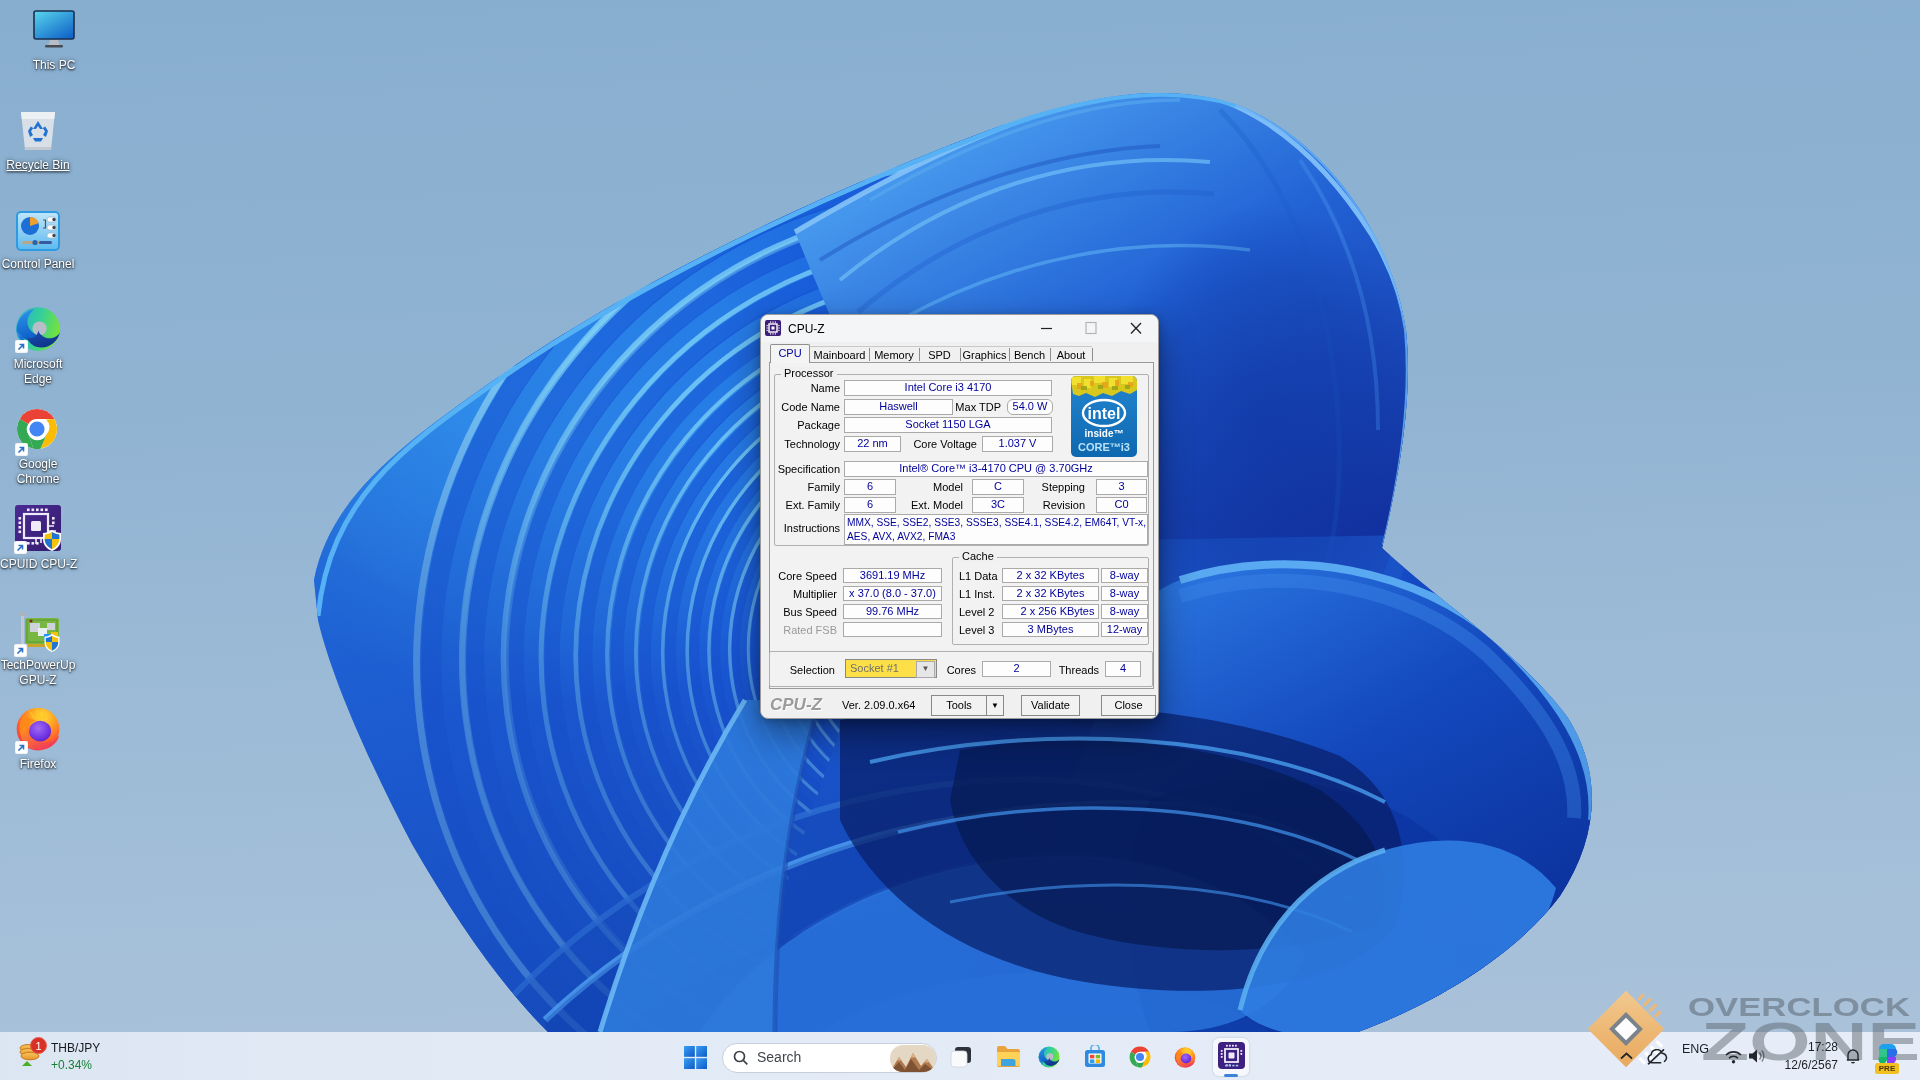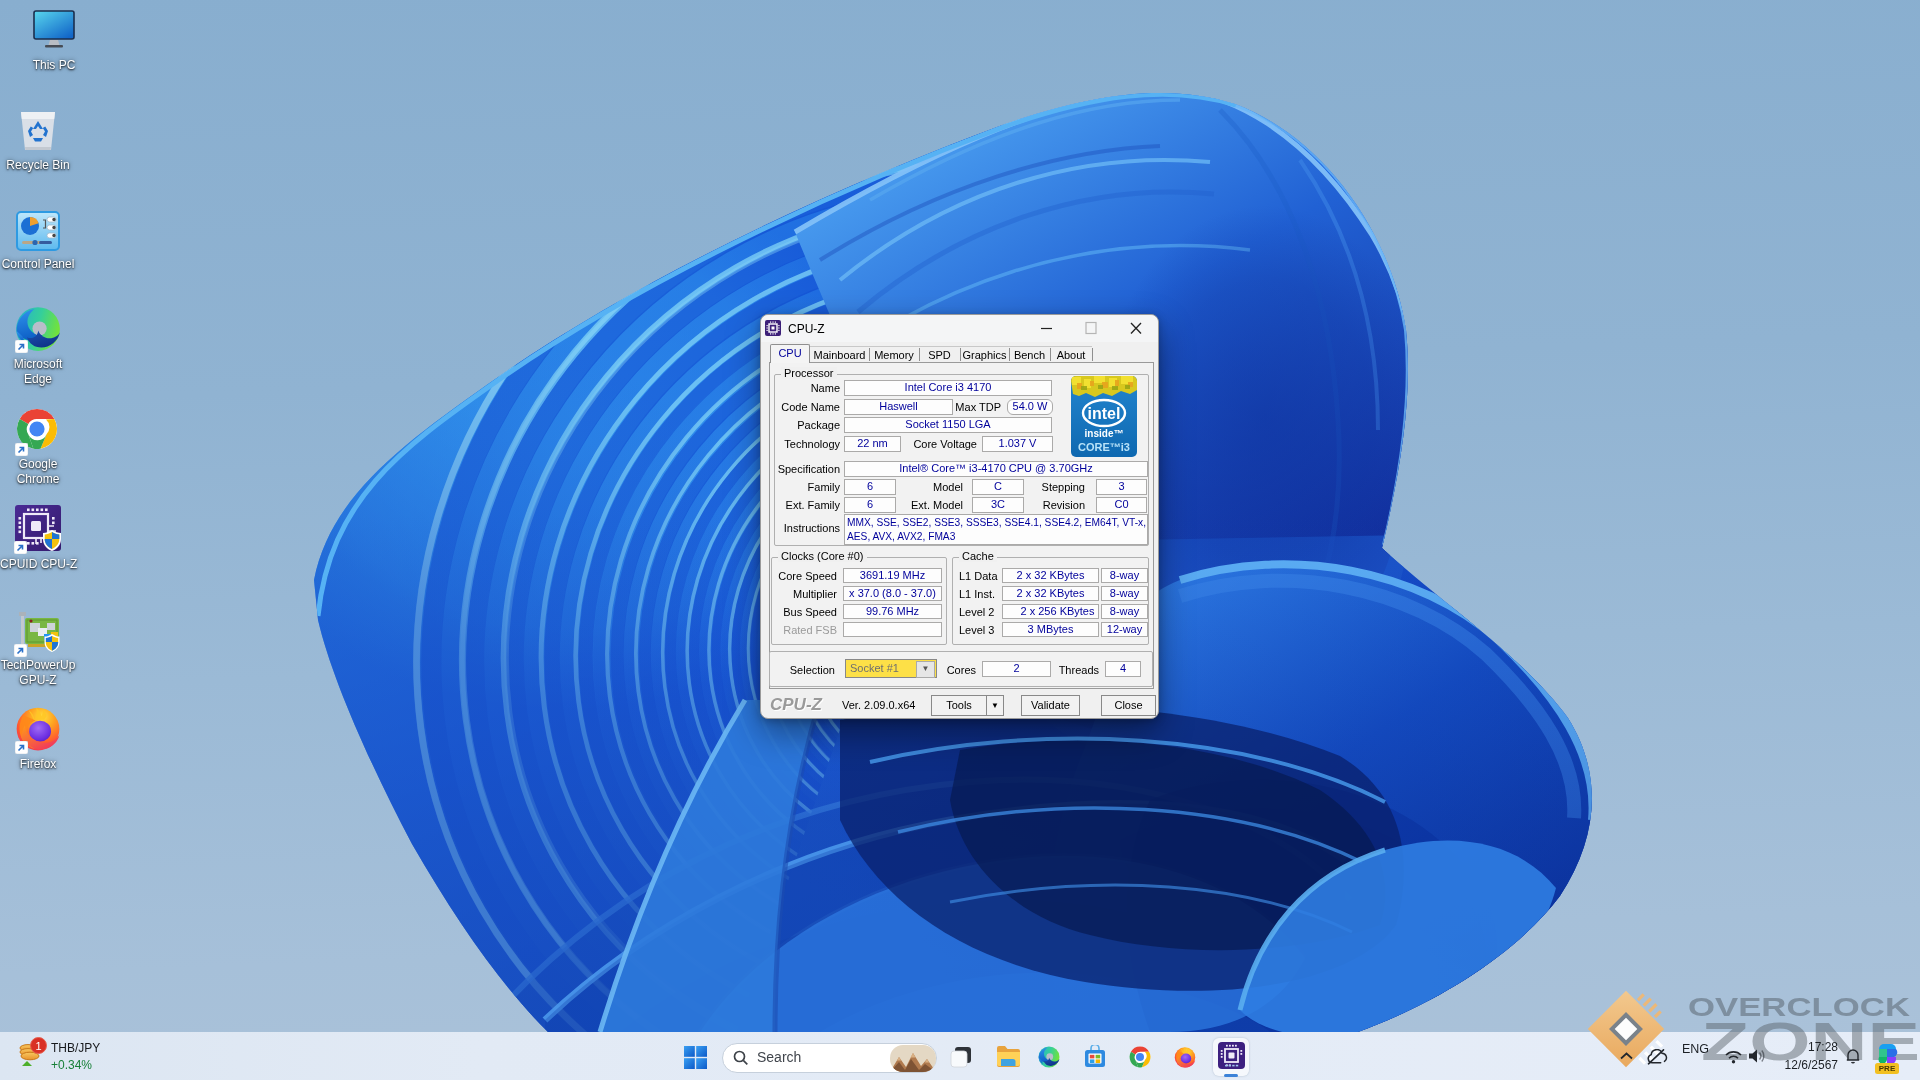--- a/index.html
+++ b/index.html
@@ -264,21 +264,21 @@
       <path d="M4,3 L38,3 L34,41 L8,41 Z" fill="#dfe3e8" opacity="0.92"></path>
       <path d="M4,3 L38,3 L37.2,10 L4.8,10 Z" fill="#eef1f4"></path>
       <path d="M8,38 L34,38 L33.7,41 L8.3,41 Z" fill="#c3c9d1"></path>
       <g fill="#2273cf">
         <path d="M21,12 l5,8 h-3 l-2,-3 -2,3 h-3 Z"></path>
         <path d="M13,28 l-2,-6 2.8,-4.6 2.4,1.6 -2.2,3.6 2,3.4 Z"></path>
         <path d="M29,28 l2,-6 -2.8,-4.6 -2.4,1.6 2.2,3.6 -2,3.4 Z"></path>
         <path d="M16,29 h10 l-2,3.4 h-6 Z"></path>
       </g>
     </svg>
-    <div class="lbl" style="margin-top:7px;">Recycle Bin</div>
+    <div class="lbl" style="margin-top:7px;text-decoration:underline;">Recycle Bin</div>
   </div>
 
   <div class="dicon" style="left:0px;top:211px;">
     <svg width="44" height="40" viewBox="0 0 44 40">
       <defs>
           <linearGradient id="gCp" x1="0" y1="0" x2="0" y2="1">
         <stop offset="0" stop-color="#bfe7fb"></stop>
             <stop offset="1" stop-color="#5db9ee"></stop>
           </linearGradient>
         </defs>
@@ -574,23 +574,20 @@
           <rect x="27" y="9" width="5" height="4"></rect>
         <rect x="41" y="10" width="6" height="4"></rect>
           <rect x="54" y="9" width="5" height="4"></rect>
       </g>
       <ellipse cx="33" cy="37" rx="21" ry="13" fill="none" stroke="#fff" stroke-width="2.4"></ellipse>
       <text x="33" y="42.5" font-size="16" font-weight="bold" fill="#fff" text-anchor="middle" font-family="Liberation Sans">intel</text>
       <text x="33" y="61" font-size="10" font-weight="bold" fill="#fff" text-anchor="middle" font-family="Liberation Sans">inside™</text>
       <text x="33" y="75" font-size="11" font-weight="bold" fill="#b8e2f8" text-anchor="middle" font-family="Liberation Sans">CORE™i3</text>
     </svg>
 
-    <div class="grp" style="left:10px;top:242px;width:176px;height:88px;">
-        <span>Clocks (Core #0)</span>
-      </div>
     <div class="labr" style="left:0px;top:255px;width:76px;">Core Speed</div>
     <div class="field" style="left:82px;top:253px;width:99px;height:15px;">3691.19 MHz</div>
     <div class="labr" style="left:0px;top:273px;width:76px;">Multiplier</div>
     <div class="field" style="left:82px;top:271px;width:99px;height:15px;">x 37.0 (8.0 - 37.0)</div>
     <div class="labr" style="left:0px;top:291px;width:76px;">Bus Speed</div>
     <div class="field" style="left:82px;top:289px;width:99px;height:15px;">99.76 MHz</div>
     <div class="labr" style="left:0px;top:309px;width:76px;color:#9a9a9a;">Rated FSB</div>
     <div class="field" style="left:82px;top:307px;width:99px;height:15px;"></div>
 
     <div class="grp" style="left:191px;top:242px;width:197px;height:88px;">

